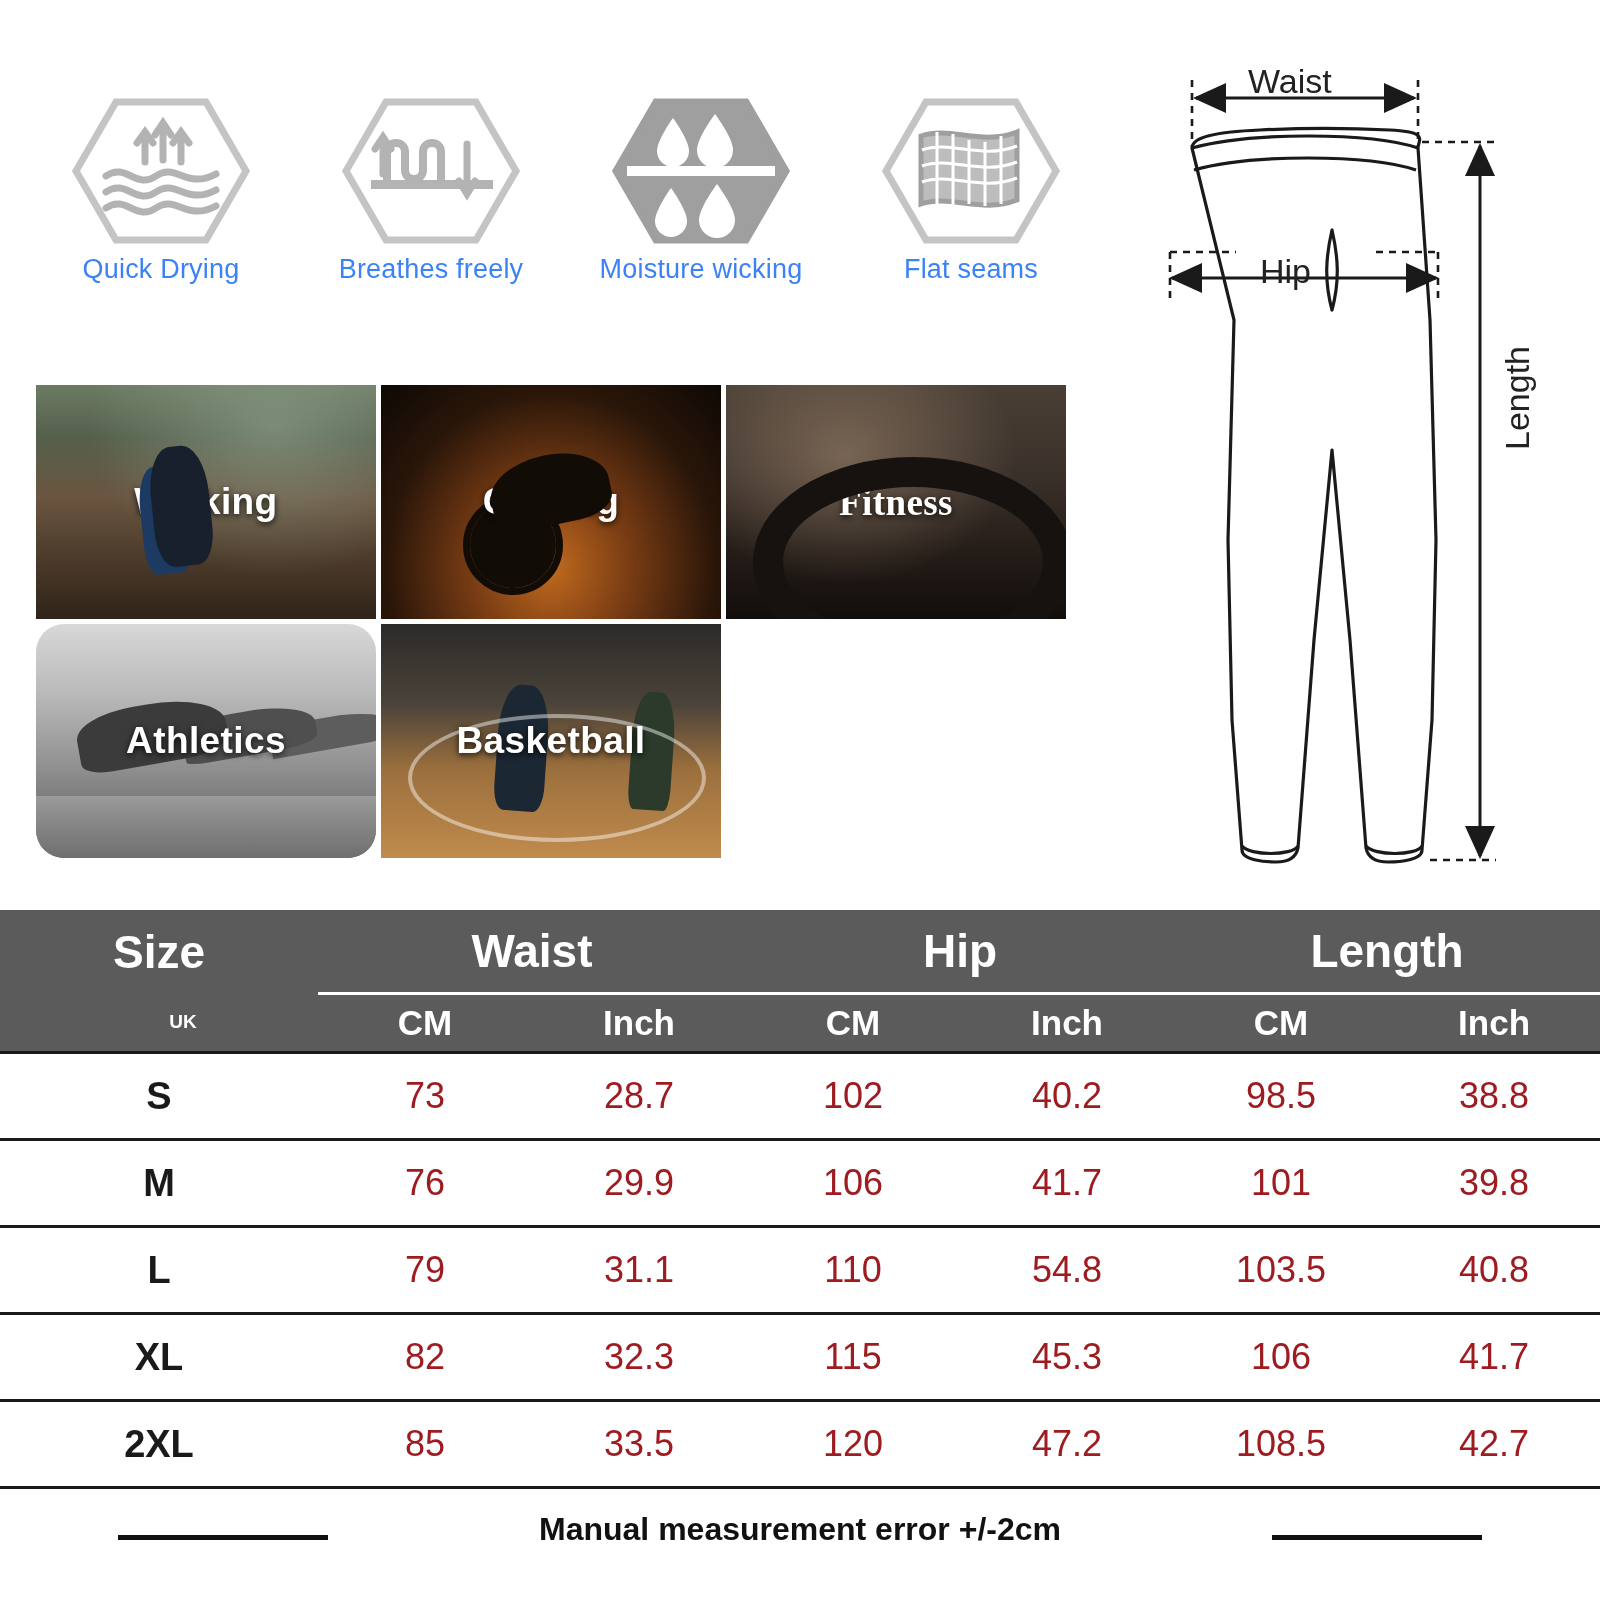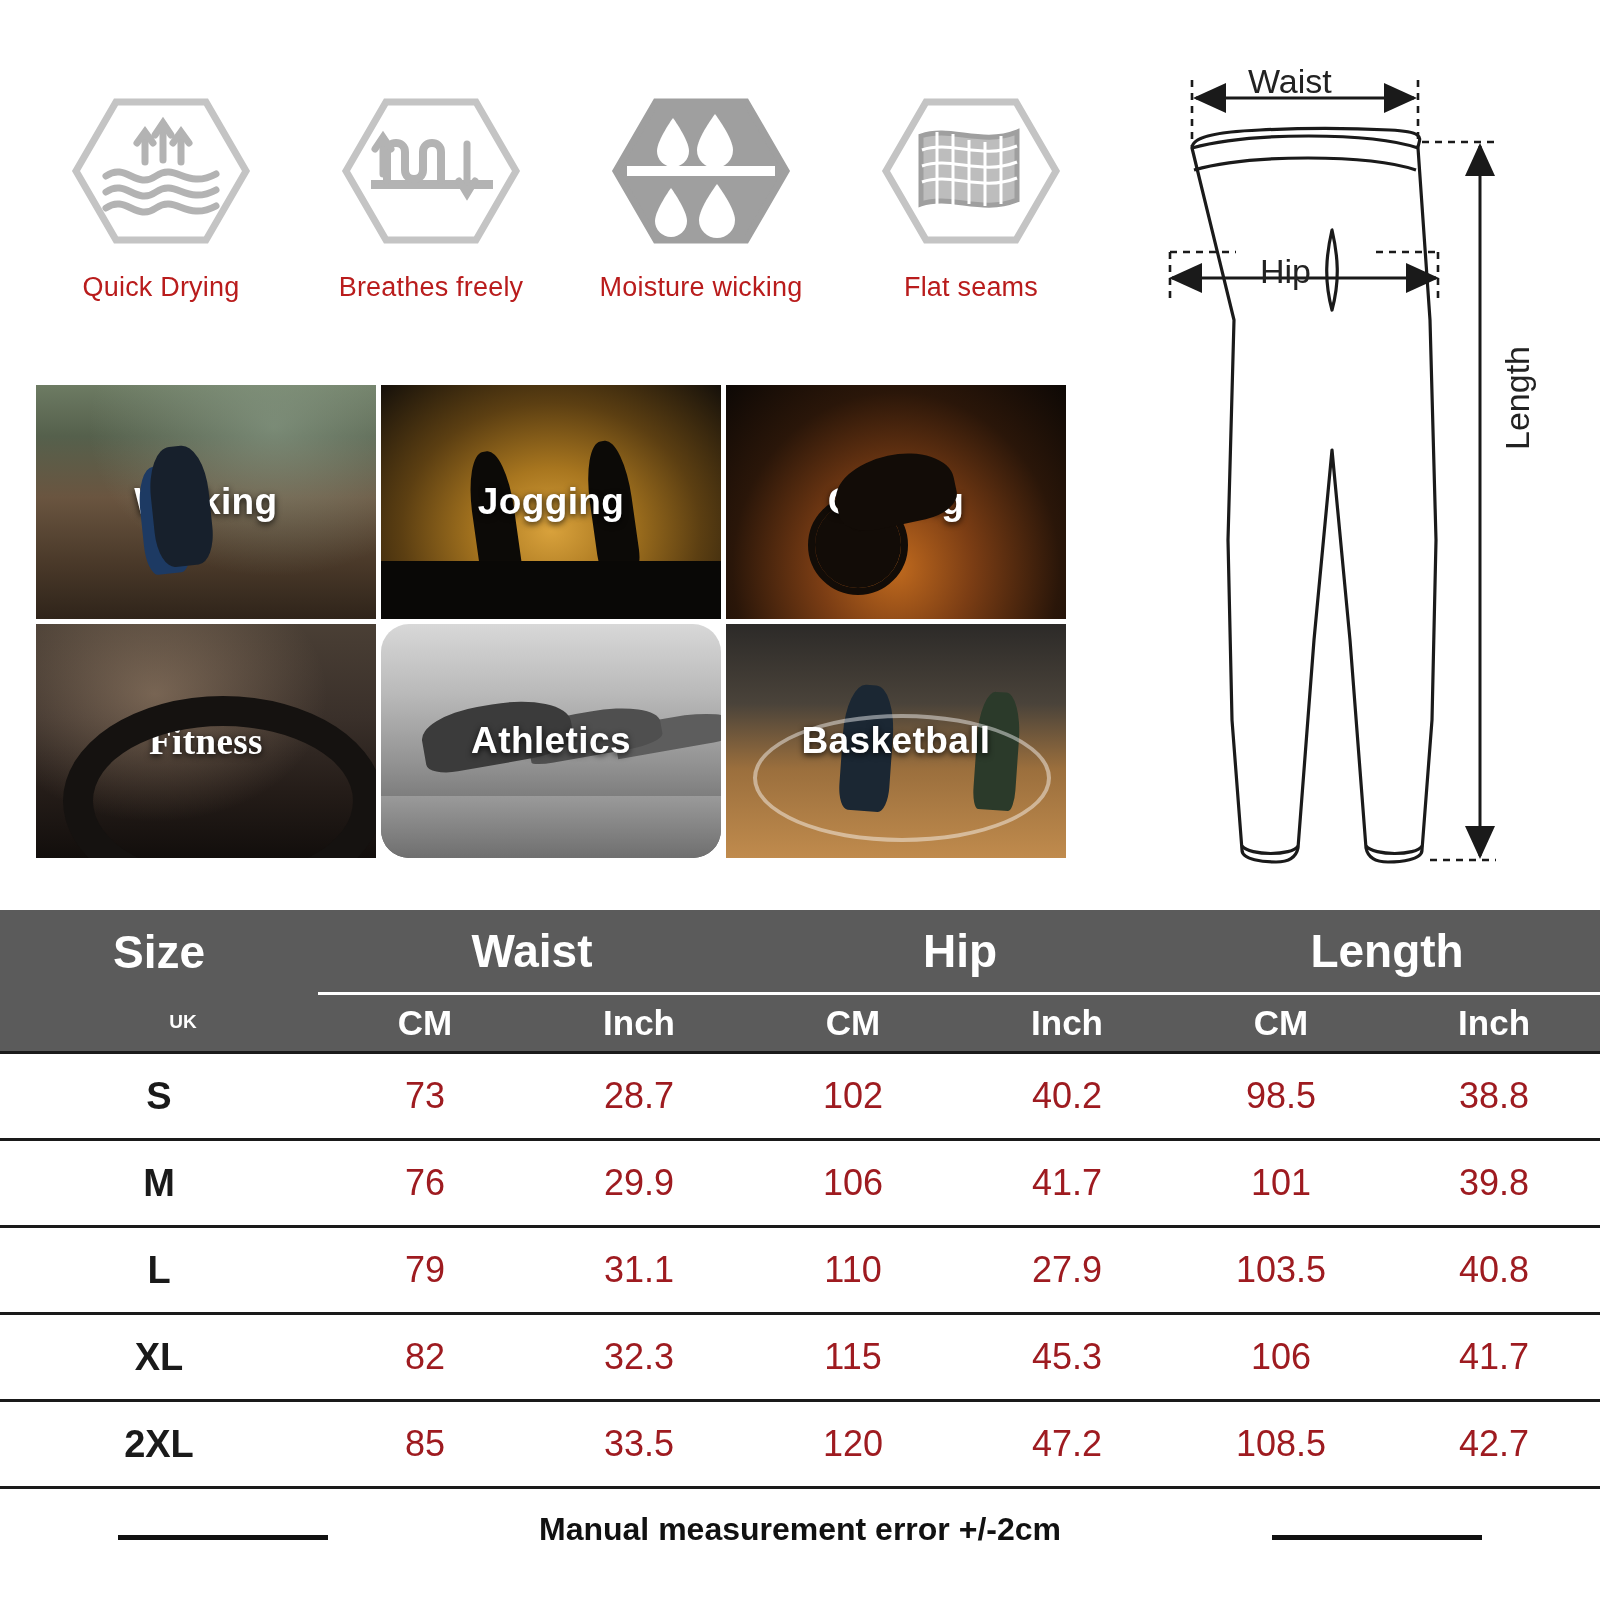--- a/index.html
+++ b/index.html
@@ -36,23 +36,23 @@
     width: 250px;
     text-align: center;
   }
   .hexwrap {
     width: 180px;
     height: 150px;
     margin: 0 auto;
     position: relative;
   }
   .feature-label {
-    margin-top: 26px;
+    margin-top: 8px;
     font-size: 27px;
-    color: #b91c1c;
+    color: #3b82f6;
     font-family: "Liberation Sans", sans-serif;
     letter-spacing: 0.2px;
   }
 
   
   .grid {
     position: absolute;
     left: 36px;
     top: 385px;
     width: 1026px;
@@ -382,23 +382,20 @@
       </div>
       <div class="feature-label">Flat seams</div>
     </div>
 
   </div>
 
   <div class="grid">
     <div class="cell ph-walking">
       <div class="caption">Walking</div>
     </div>
-    <div class="cell ph-jogging">
-      <div class="caption">Jogging</div>
-    </div>
     <div class="cell ph-cycling">
       <div class="caption">Cycling</div>
     </div>
     <div class="cell ph-fitness">
       <div class="caption">Fitness</div>
     </div>
     <div class="cell ph-athletics">
       <div class="caption">Athletics</div>
     </div>
     <div class="cell ph-basketball">
@@ -521,21 +518,21 @@
         <td>106</td>
         <td>41.7</td>
         <td>101</td>
         <td>39.8</td>
       </tr>
       <tr>
         <td class="size-cell">L</td>
         <td>79</td>
         <td>31.1</td>
         <td>110</td>
-        <td>27.9</td>
+        <td>54.8</td>
         <td>103.5</td>
         <td>40.8</td>
       </tr>
       <tr>
         <td class="size-cell">XL</td>
         <td>82</td>
         <td>32.3</td>
         <td>115</td>
         <td>45.3</td>
         <td>106</td>

